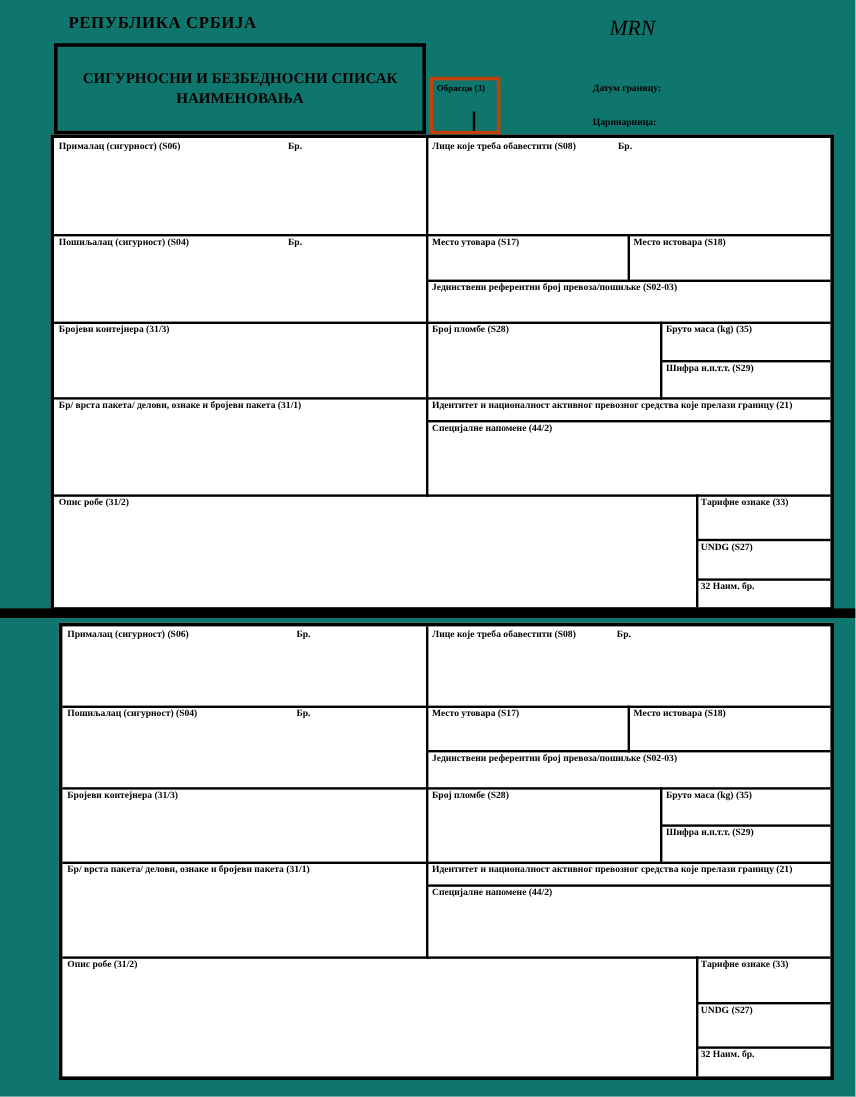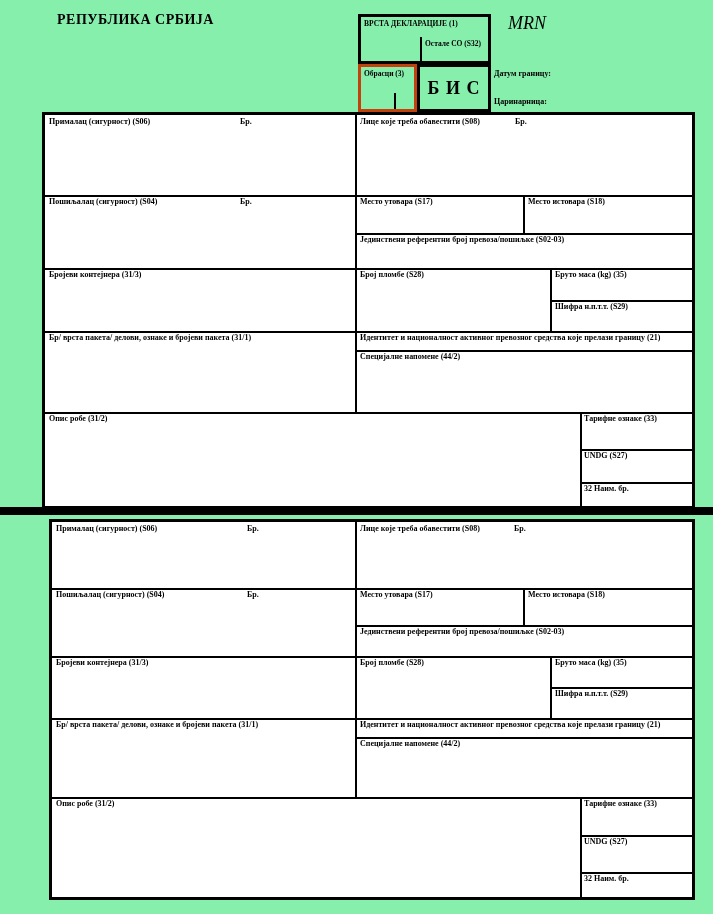--- a/index.html
+++ b/index.html
@@ -1,16 +1,16 @@
 <!DOCTYPE html>
 <html><head>
 <meta charset="utf-8">
 <style>
   html,body{margin:0;padding:0;background:#fff;}
-  .page{position:relative;width:713px;height:914px;background:#86efac;overflow:hidden;
+  .page{position:relative;width:713px;height:914px;background:#0f766e;overflow:hidden;
         font-family:"Liberation Serif", serif;color:#000;}
   .country{position:absolute;left:57px;top:12px;font-size:14px;font-weight:bold;letter-spacing:.5px;}
   .title-box{position:absolute;left:45px;top:36px;width:310px;height:76px;border:3px solid #000;
              box-sizing:border-box;display:flex;align-items:center;justify-content:center;}
   .title-text{font-size:12.5px;font-weight:bold;text-align:center;line-height:1.35;width:280px;}
   .vrsta-box{position:absolute;left:358px;top:14px;width:133px;height:50px;border:3px solid #000;box-sizing:border-box;}
   .vrsta-label{position:absolute;left:3px;top:2px;font-size:7.5px;font-weight:bold;white-space:nowrap;}
   .vrsta-div{position:absolute;left:59px;top:20px;width:2px;height:24px;background:#000;}
   .ostale-label{position:absolute;left:64px;top:22px;font-size:7.5px;font-weight:bold;white-space:nowrap;}
   .obrasci-box{position:absolute;left:358px;top:64px;width:59px;height:48px;border:3px solid #c2410c;box-sizing:border-box;}
@@ -29,35 +29,30 @@
   .lb{position:absolute;font-size:8px;font-weight:bold;white-space:nowrap;line-height:1.1;}
   .bar{position:absolute;left:0;top:507px;width:713px;height:8px;background:#000;}
 </style>
 </head>
 <body>
 
 <div class="page">
 
   <div class="country">РЕПУБЛИКА СРБИЈА</div>
 
+  <div class="title-box">
+    <div class="title-text">СИГУРНОСНИ И БЕЗБЕДНОСНИ СПИСАК НАИМЕНОВАЊА</div>
+  </div>
 
-  <div class="vrsta-box">
-    <span class="vrsta-label">ВРСТА ДЕКЛАРАЦИЈЕ (1)</span>
-    <i class="vrsta-div"></i>
-    <span class="ostale-label">Остале СО (S32)</span>
-  </div>
 
   <div class="obrasci-box">
     <span class="obrasci-label">Обрасци (3)</span>
     <i class="obrasci-tick"></i>
   </div>
 
-  <div class="bis-box">
-    <span class="bis-text">Б И С</span>
-  </div>
 
   <div class="mrn">MRN</div>
   <div class="issue-date">Датум границу:</div>
   <div class="customs-office">Царинарница:</div>
 
   <div class="tbl t1">
     <i class="ln" style="left:0;top:80px;width:647px;height:2px"></i>
     <i class="ln" style="left:310px;top:118px;width:337px;height:2px"></i>
     <i class="ln" style="left:0;top:153px;width:647px;height:2px"></i>
     <i class="ln" style="left:505px;top:185px;width:142px;height:2px"></i>

